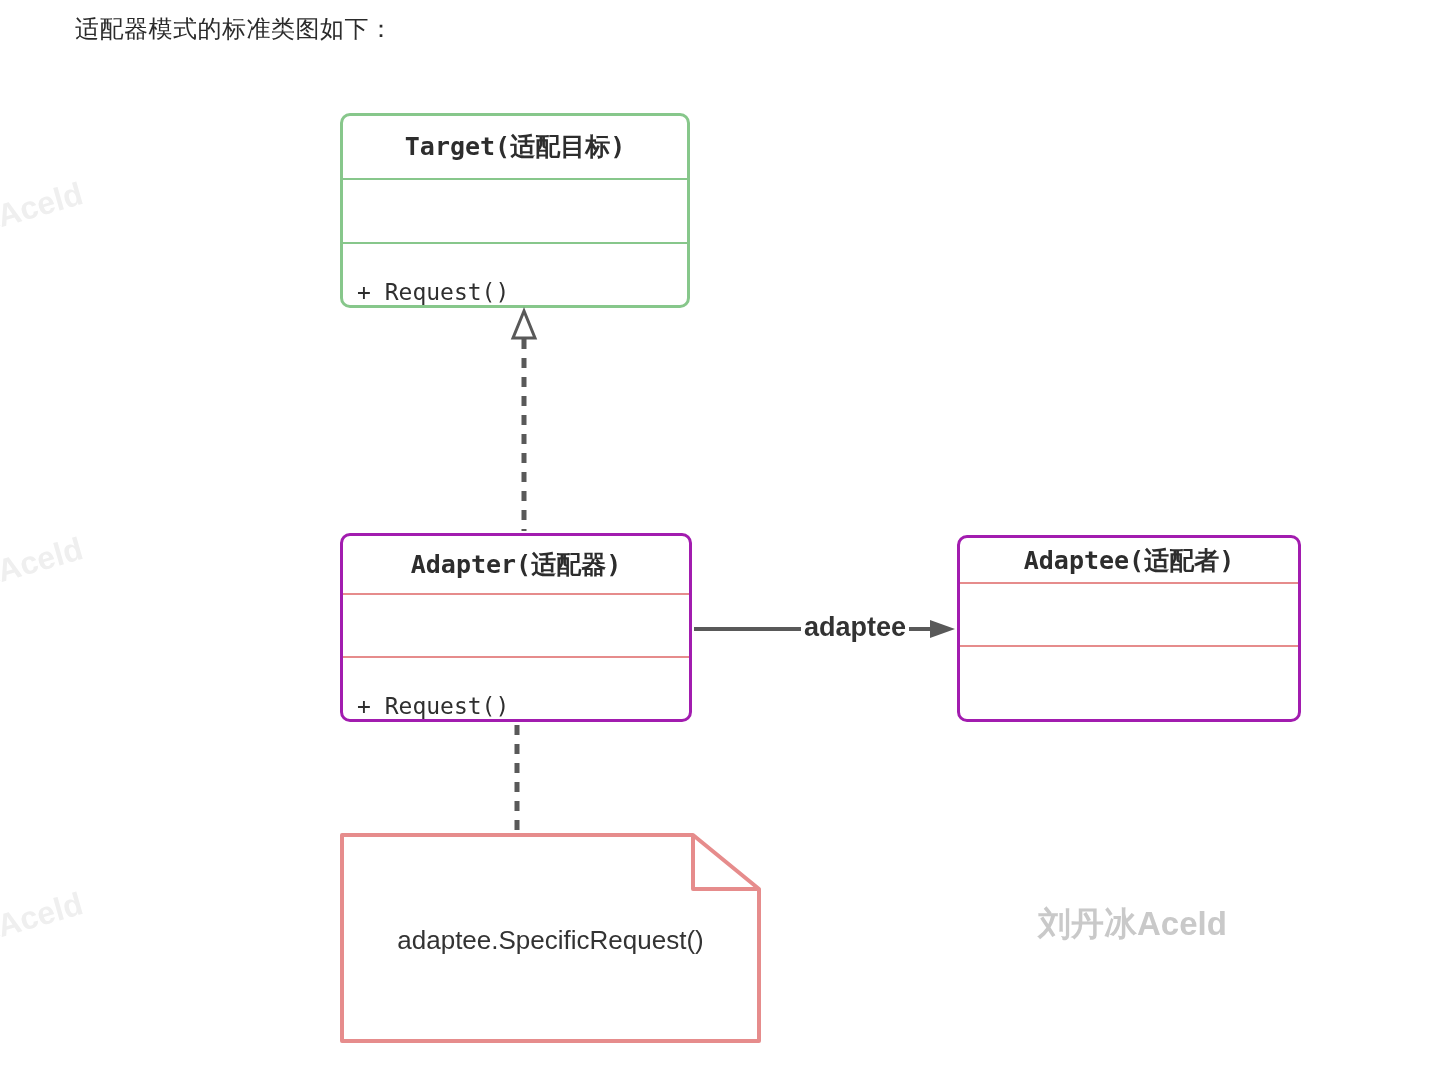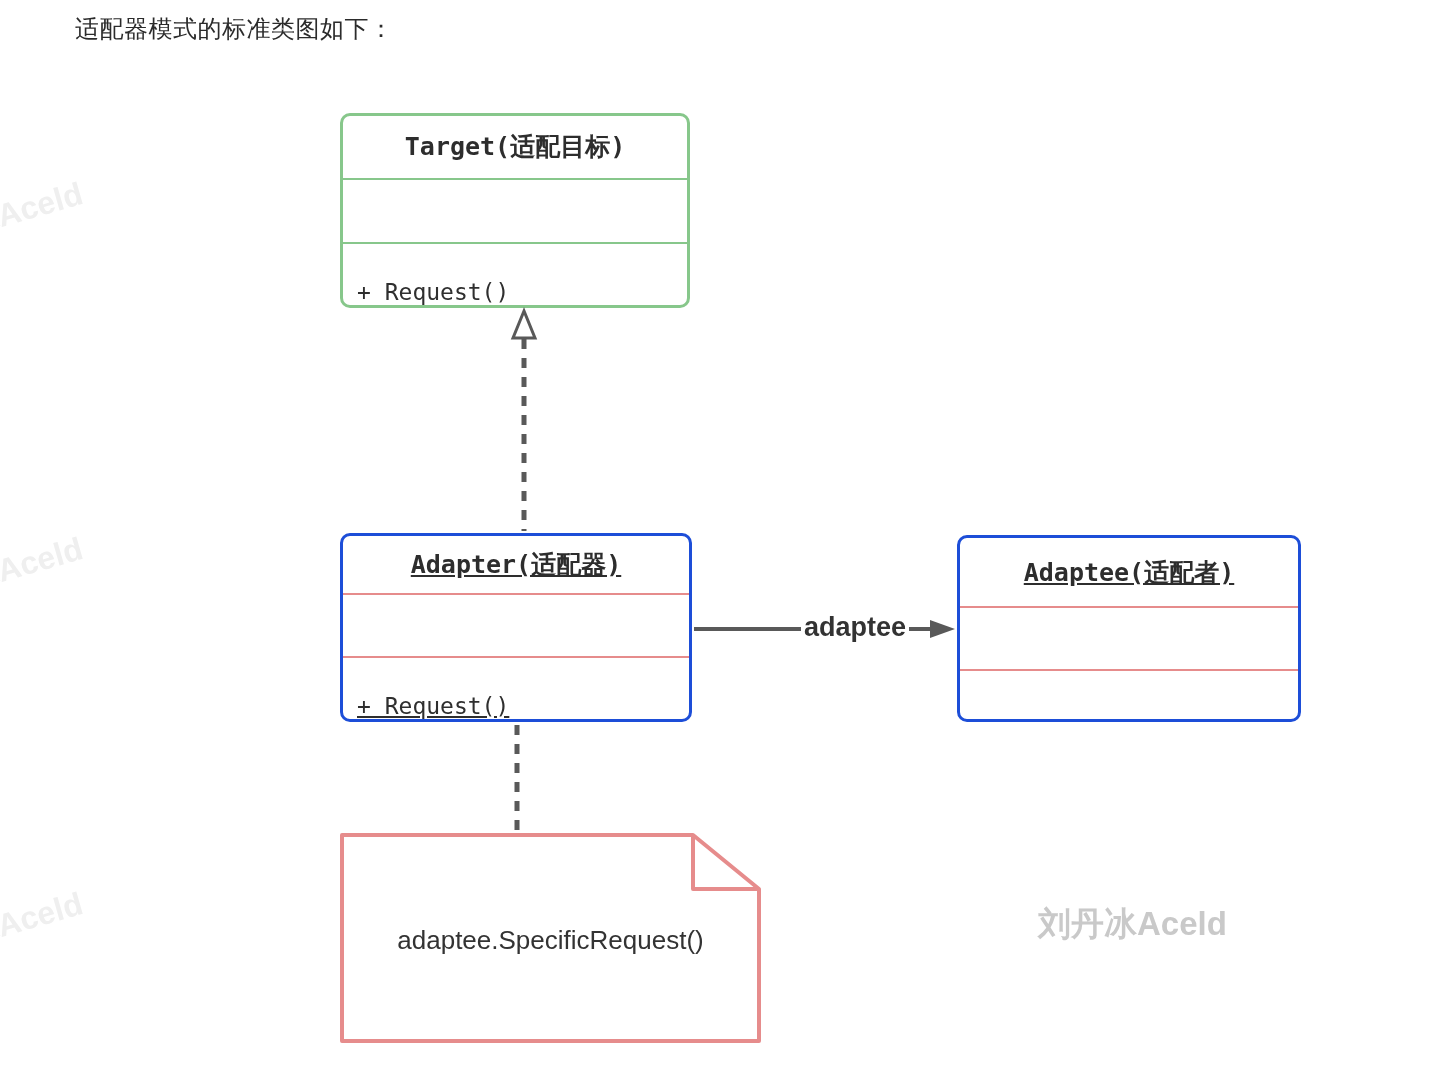--- a/index.html
+++ b/index.html
@@ -33,21 +33,21 @@
     white-space: nowrap; user-select: none;
   }
 
   
   .uml-class {
     position: absolute; background: #ffffff;
     border-radius: 10px; box-sizing: border-box;
     display: flex; flex-direction: column;
   }
   .uml-class.green { border: 3px solid #87c78b; }
-  .uml-class.red   { border: 3px solid #1d4ed8; text-decoration: underline; }
+  .uml-class.red   { border: 3px solid #a21caf; }
   .uml-title {
     display: flex; align-items: center; justify-content: center;
     font-family: "DejaVu Sans Mono", "Liberation Mono", monospace;
     font-weight: bold; font-size: 25px; color: #2d2d2d;
     box-sizing: border-box;
   }
   .uml-attrs { box-sizing: border-box; }
   .uml-methods {
     flex: 1;
     display: flex; align-items: center;
@@ -100,21 +100,21 @@
     <div class="uml-methods">+ Request()</div>
   </div>
 
   <div class="uml-class red" style="left:340px; top:533px; width:352px; height:189px;">
     <div class="uml-title" style="height:60px">Adapter(适配器)</div>
     <div class="uml-attrs" style="height:68px"></div>
     <div class="uml-methods">+ Request()</div>
   </div>
 
   <div class="uml-class red" style="left:957px; top:535px; width:344px; height:187px;">
-    <div class="uml-title" style="height:68px">Adaptee(适配者)</div>
+    <div class="uml-title" style="height:44px">Adaptee(适配者)</div>
     <div class="uml-attrs" style="height:65px"></div>
   </div>
 
   <svg class="connectors" width="1456" height="1085" viewBox="0 0 1456 1085">
 
     <g>
       <line x1="524" y1="339" x2="524" y2="531" stroke="#595959" stroke-width="5" stroke-dasharray="10 9"></line>
       <polygon points="524,311 513,338 535,338" fill="#ffffff" stroke="#595959" stroke-width="3"></polygon>
     </g>
 

